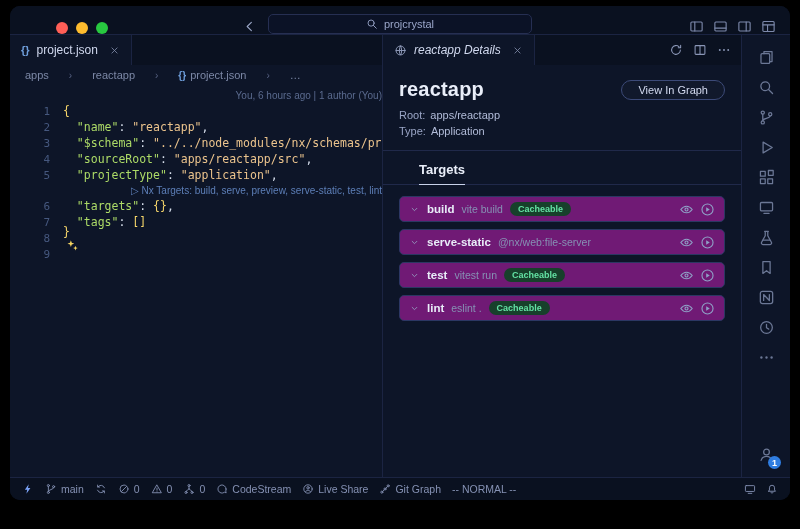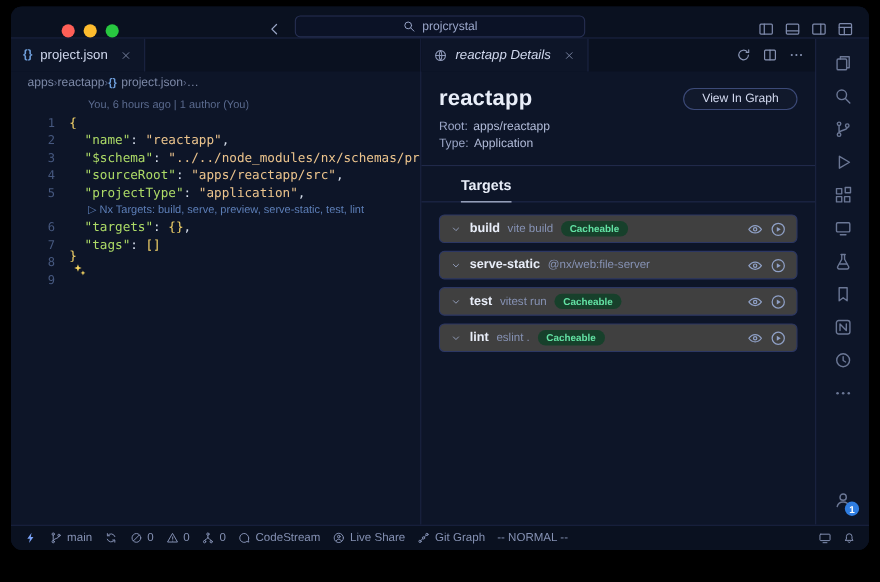--- a/index.html
+++ b/index.html
@@ -24,47 +24,47 @@
   .group-left{flex:0 0 372px;display:flex;flex-direction:column;border-right:1px solid #1b2442;min-width:0;}
   .group-right{flex:1;display:flex;flex-direction:column;min-width:0;}
   .tabs{flex:0 0 30px;background:#0a1120;display:flex;align-items:stretch;}
   .tab{display:flex;align-items:center;gap:7px;padding:0 11px;background:#0d1528;font-size:12px;color:#d0d8ee;
     border-right:1px solid #1b2442;}
   .tab .ticon{color:#6f9fdc;font-size:11px;font-weight:bold;}
   .tab .gicon{color:#8e99b8;display:flex;}
   .tab .tclose{color:#7f8aa8;margin-left:4px;display:flex;}
   .tab.preview .tlabel{font-style:italic;}
   .tab-actions{margin-left:auto;display:flex;align-items:center;gap:10px;padding-right:10px;color:#8a96b6;}
-  .breadcrumb{flex:0 0 20px;display:flex;align-items:center;gap:0;padding-left:15px;font-size:11px;color:#7c88a6;}
+  .breadcrumb{flex:0 0 20px;display:flex;align-items:center;gap:20px;padding-left:15px;font-size:11px;color:#7c88a6;}
   .breadcrumb .sep{color:#566182;font-size:10px;}
   .breadcrumb .bicon{color:#6f9fdc;font-size:10px;font-weight:bold;}
   
   .code{flex:1;overflow:hidden;font-family:"DejaVu Sans Mono",monospace;font-size:11.5px;padding-top:3px;}
   .cl{display:flex;height:16px;align-items:center;}
   .cl .ln{flex:0 0 40px;text-align:right;padding-right:13px;color:#46587f;font-size:11px;}
   .cl .lc{white-space:pre;overflow:hidden;}
-  .lens-row{height:15px;}
+  .lens-row{height:15px;justify-content:flex-end;}
   .lens-row .lc{font-family:"Liberation Sans",sans-serif;font-size:10px;color:#5a6a8e;}
   .lens-row.nx .lc{color:#5d7fb8;}
   .tk-key{color:#addb67}.tk-str{color:#ecc48d}.tk-pln{color:#d6deeb}.tk-brc{color:#f7d66a}
   .sparkle{margin-left:3px;vertical-align:-2px;}
   
   .webview{flex:1;overflow:hidden;padding:0 16px;}
   .panel-head{display:flex;align-items:center;justify-content:space-between;margin-top:13px;}
   .panel-title{font-size:20px;font-weight:700;color:#e9eef9;letter-spacing:.2px;}
   .graph-btn{border:1px solid #3c4a78;border-radius:11px;background:rgba(255,255,255,.02);color:#d3daf0;
     font-size:11px;padding:3px 16px;}
   .meta{margin-top:7px;font-size:11px;color:#b2bcd9;line-height:15px;display:flex;gap:5px;}
   .meta .mlabel{color:#9aa5c6;}
   .pdivider{border-top:1px solid #20294a;margin:11px -16px 0;}
   .section-head{margin:9px -16px 0;padding:0 16px;border-bottom:1px solid #20294a;}
   .section-head span{display:inline-block;font-size:13px;font-weight:700;color:#e9eef9;
     padding-bottom:7px;border-bottom:1px solid #c8d2ea;margin-bottom:-1px;margin-left:20px;}
   .targets{margin-top:11px;}
-  .trow{height:24px;border:1px solid #2c3763;border-radius:5px;background:#404040;display:flex;align-items:center;
+  .trow{height:24px;border:1px solid #2c3763;border-radius:5px;background:#701a75;display:flex;align-items:center;
     gap:7px;padding:0 9px;margin-bottom:7px;}
   .trow .tname{font-size:11.5px;font-weight:700;color:#e8edf8;}
   .trow .tcmd{font-size:10.5px;color:#8692b4;}
   .trow .chev{display:flex;color:#97a3c2;}
   .badge{background:#17402b;color:#63e2a4;font-size:9px;font-weight:700;padding:2px 8px;border-radius:8px;}
   .ticons{margin-left:auto;display:flex;gap:6px;color:#8fa0c6;}
   .ticons .ib{display:flex;}
   
   .activitybar{flex:0 0 48px;border-left:1px solid #1b2442;display:flex;flex-direction:column;align-items:center;
     padding:7px 0 8px;color:#6b7795;}

